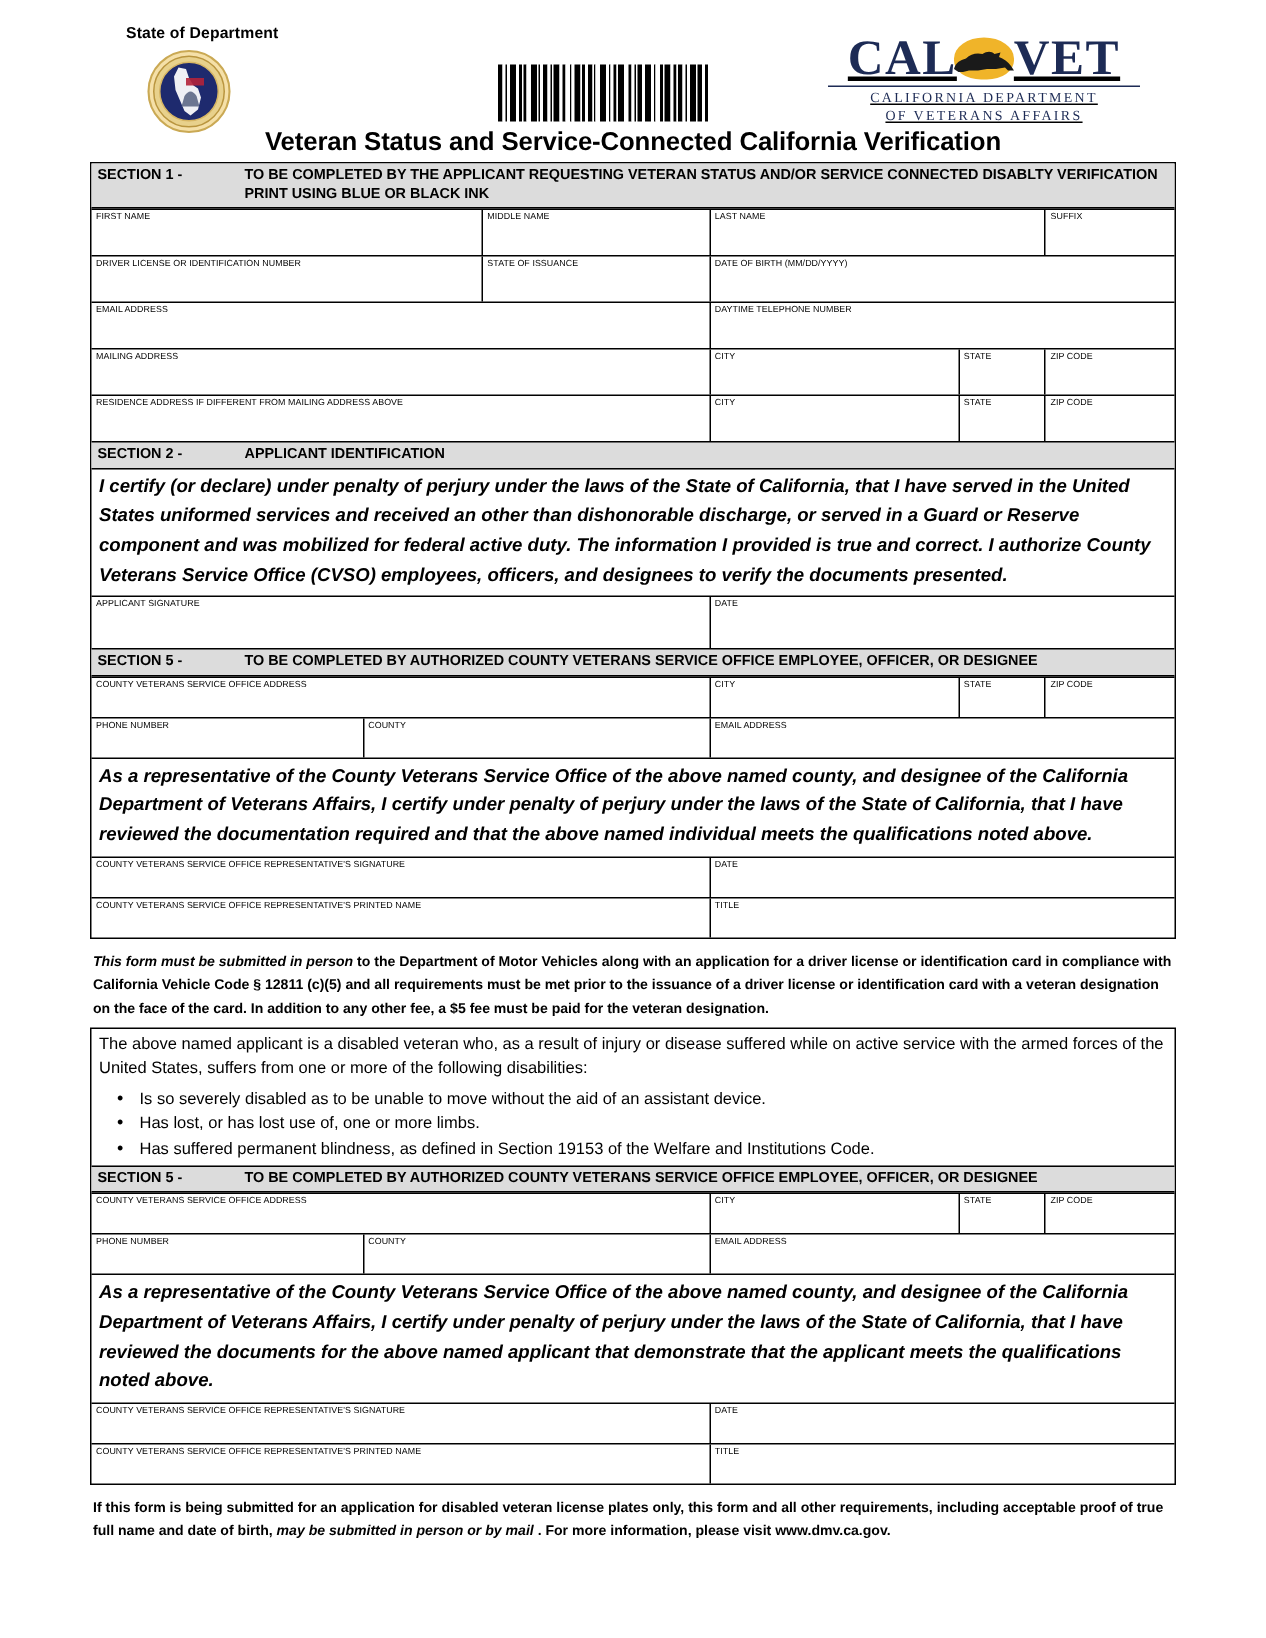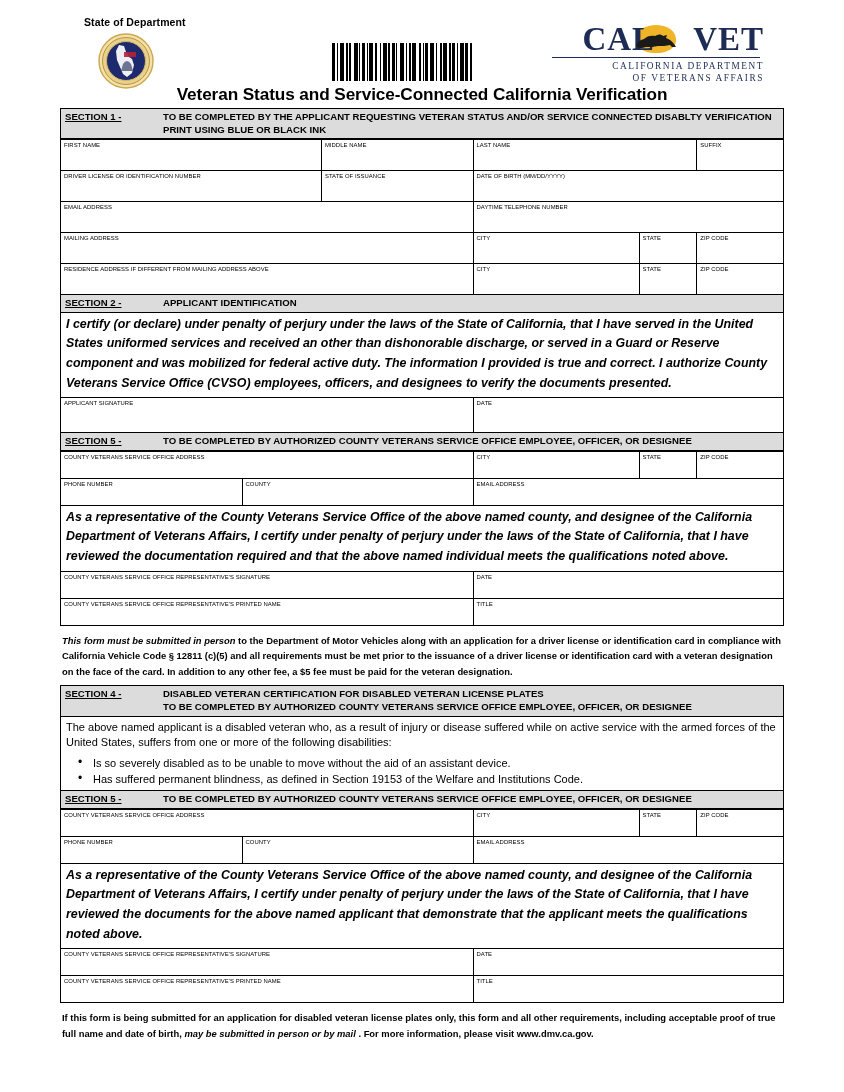--- a/index.html
+++ b/index.html
@@ -17,21 +17,21 @@
   .header { position:relative; height:82px; }
   .state-label {
     position:absolute; left:84px; top:16px;
     font-size:10.5px; font-weight:bold; letter-spacing:.1px;
   }
   .seal { position:absolute; left:98px; top:33px; width:56px; height:56px; }
   .barcode { position:absolute; left:332px; top:43px; width:152px; height:38px; }
   .barcode i {
     display:inline-block; height:38px; background:#000; vertical-align:top;
   }
-  .calvet { position:absolute; left:548px; top:22px; width:216px; text-align:right; }
+  .calvet { position:absolute; left:548px; top:22px; width:216px; text-align:center;text-decoration:underline; }
   .calvet-word {
     position:relative; height:34px; line-height:34px;
     font-family:"Liberation Serif", serif;
     font-size:33px; font-weight:bold; letter-spacing:1px;
     color:#1d2b55;
   }
   .calvet-sun {
     position:absolute; left:50%; top:3px; transform:translateX(-50%);
     width:40px; height:28px; border-radius:50% 50% 45% 45%;
     background:#f0b429; z-index:0;
@@ -57,21 +57,21 @@
   
   .form {
     width:724px; margin:0 auto;
     border:1.6px solid #000;
   }
   .sec-hd {
     background:#dcdcdc; border-bottom:1.5px solid #000;
     font-size:9.6px; font-weight:bold; padding:2px 0 2px 4px;
     line-height:12.6px;
   }
-  .sec-hd .num { display:inline-block; width:98px;text-decoration:underline; }
+  .sec-hd .num { display:inline-block; width:98px; }
   .sec-hd .l2 { display:block; padding-left:98px; }
   .sec-hd.top { border-top:none; }
   .sec-hd.mid { border-top:1.5px solid #000; }
 
   .row { display:flex; border-top:1px solid #000; }
   .row:first-child { border-top:none; }
   .cell {
     position:relative; border-left:1px solid #000;
     padding:2px 0 0 3px; min-height:29px;
   }
@@ -290,29 +290,26 @@
         </div>
     </div>
   </div>
 
   <div class="note">
     <i>This form must be submitted in person</i><span> to the Department of Motor Vehicles along with an application for a driver license or identification card in compliance with California Vehicle Code § 12811 (c)(5) and all requirements must be met prior to the issuance of a driver license or identification card with a veteran designation on the face of the card. In addition to any other fee, a $5 fee must be paid for the veteran designation.</span>
   </div>
 
   <div class="form">
 
-    <div class="sec-hd top">
-      <span class="num">SECTION 4 -</span><span>DISABLED VETERAN CERTIFICATION FOR DISABLED VETERAN LICENSE PLATES</span>
-      <span class="l2">TO BE COMPLETED BY AUTHORIZED COUNTY VETERANS SERVICE OFFICE EMPLOYEE, OFFICER, OR DESIGNEE</span>
-    </div>
 
     <div class="body-txt">The above named applicant is a disabled veteran who, as a result of injury or disease suffered while on active service with the armed forces of the United States, suffers from one or more of the following disabilities:</div>
 
     <ul class="bullets">
       <li><span>Is so severely disabled as to be unable to move without the aid of an assistant device.</span></li>
+      <li><span>Has lost, or has lost use of, one or more limbs.</span></li>
       <li><span>Has suffered permanent blindness, as defined in Section 19153 of the Welfare and Institutions Code.</span></li>
     </ul>
 
     <div class="sec-hd mid">
       <span class="num">SECTION 5 -</span><span>TO BE COMPLETED BY AUTHORIZED COUNTY VETERANS SERVICE OFFICE EMPLOYEE, OFFICER, OR DESIGNEE</span>
     </div>
 
     <div class="row">
       <div class="cell h26" style="width:57%">
           <span class="lbl">COUNTY VETERANS SERVICE OFFICE ADDRESS</span>

